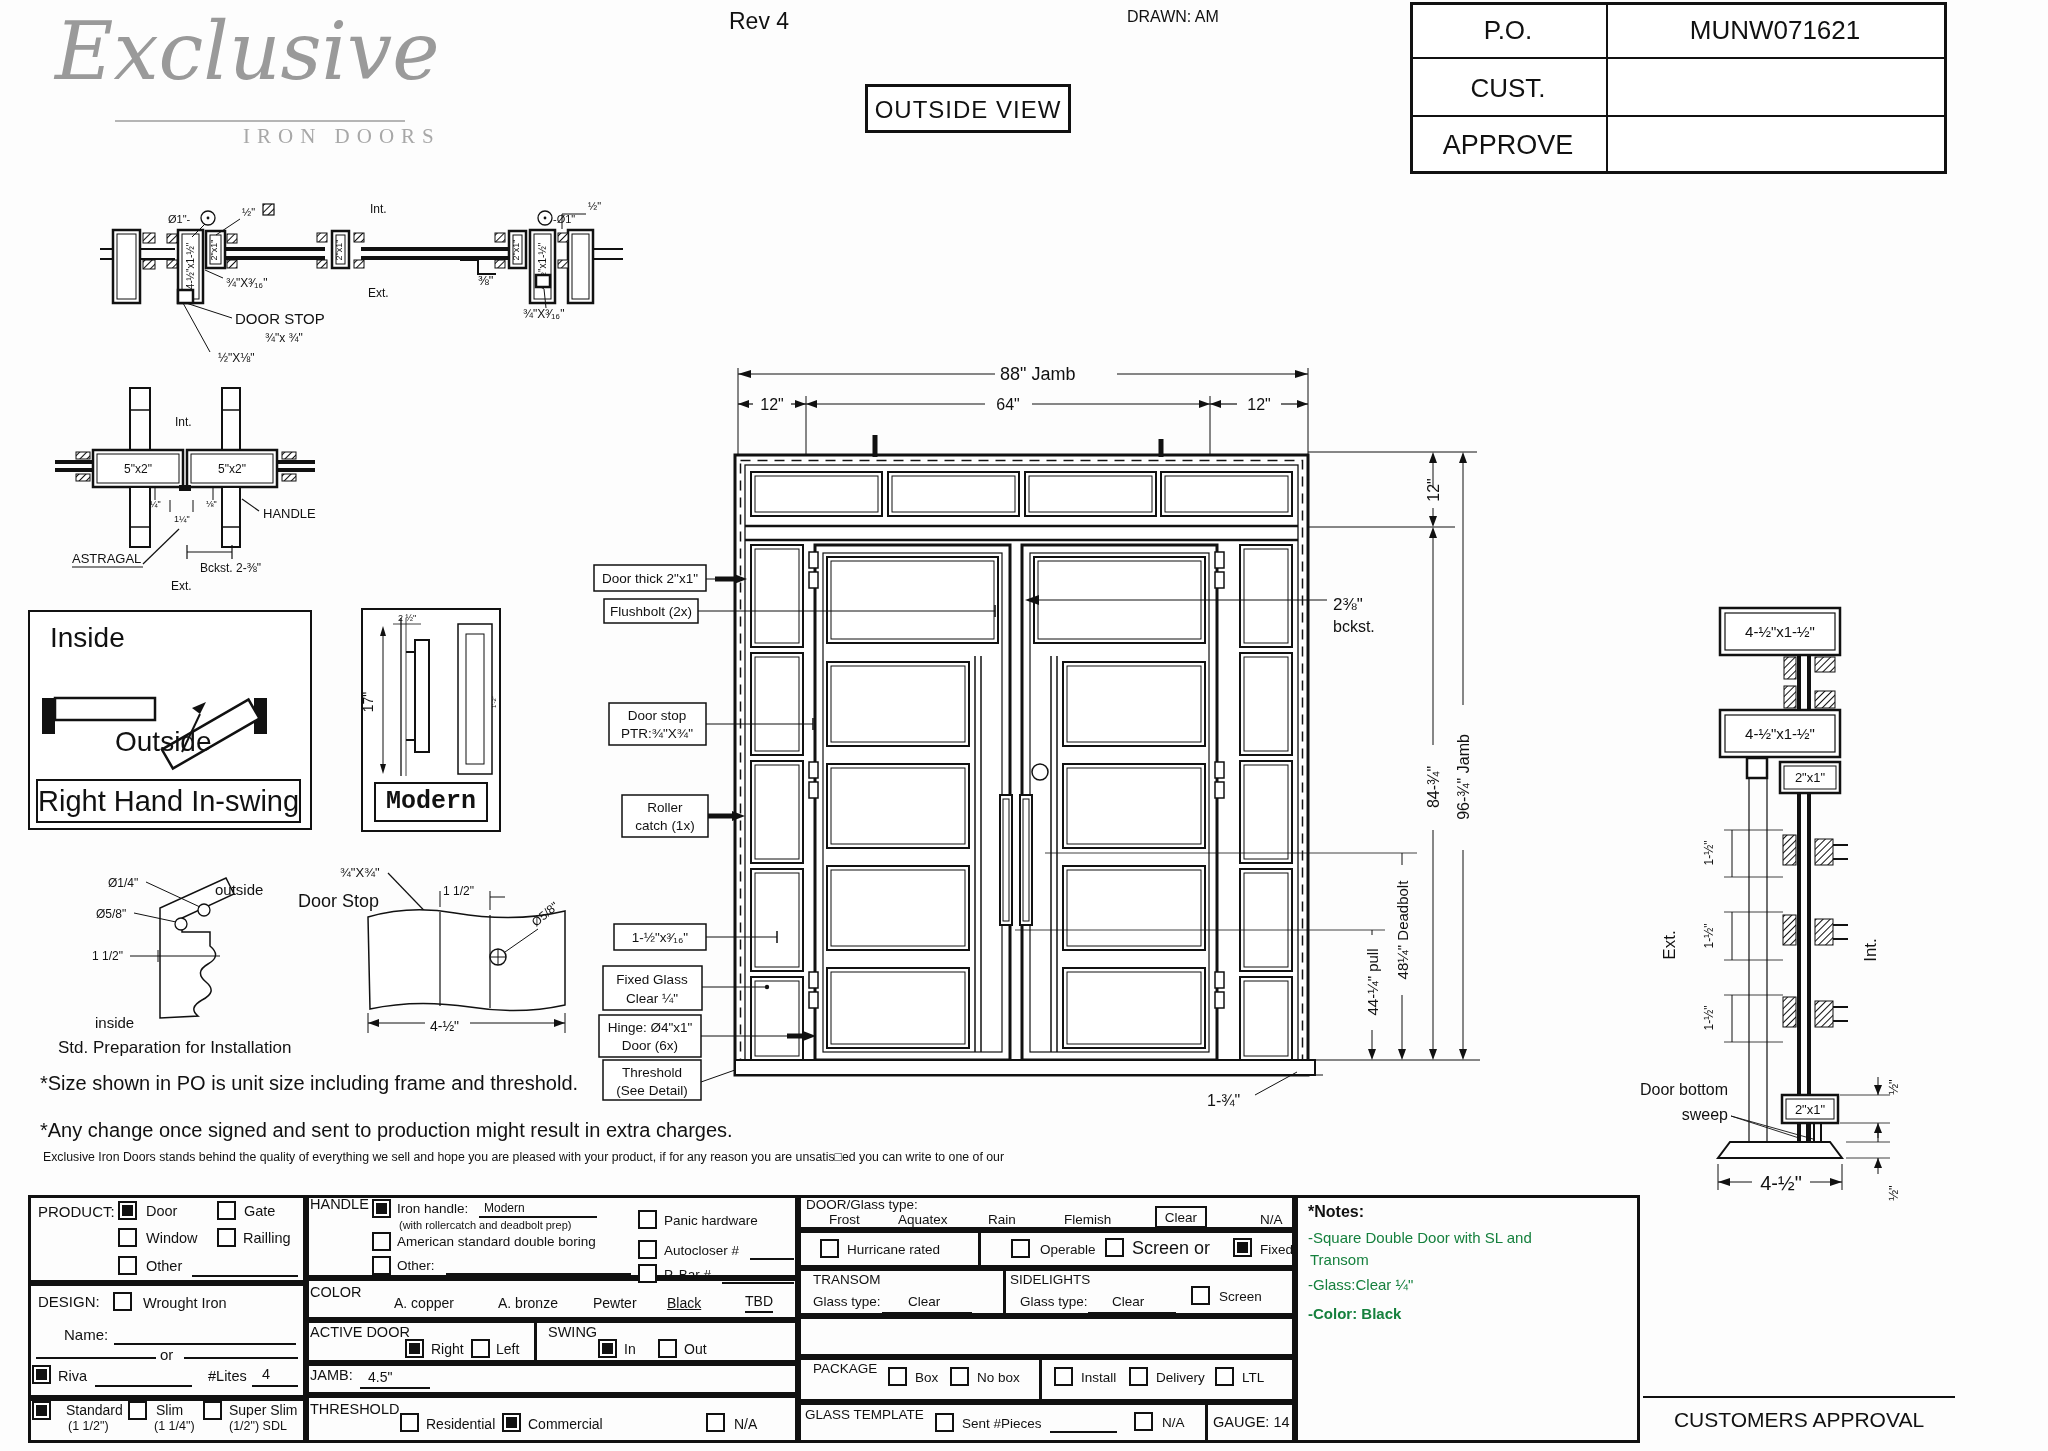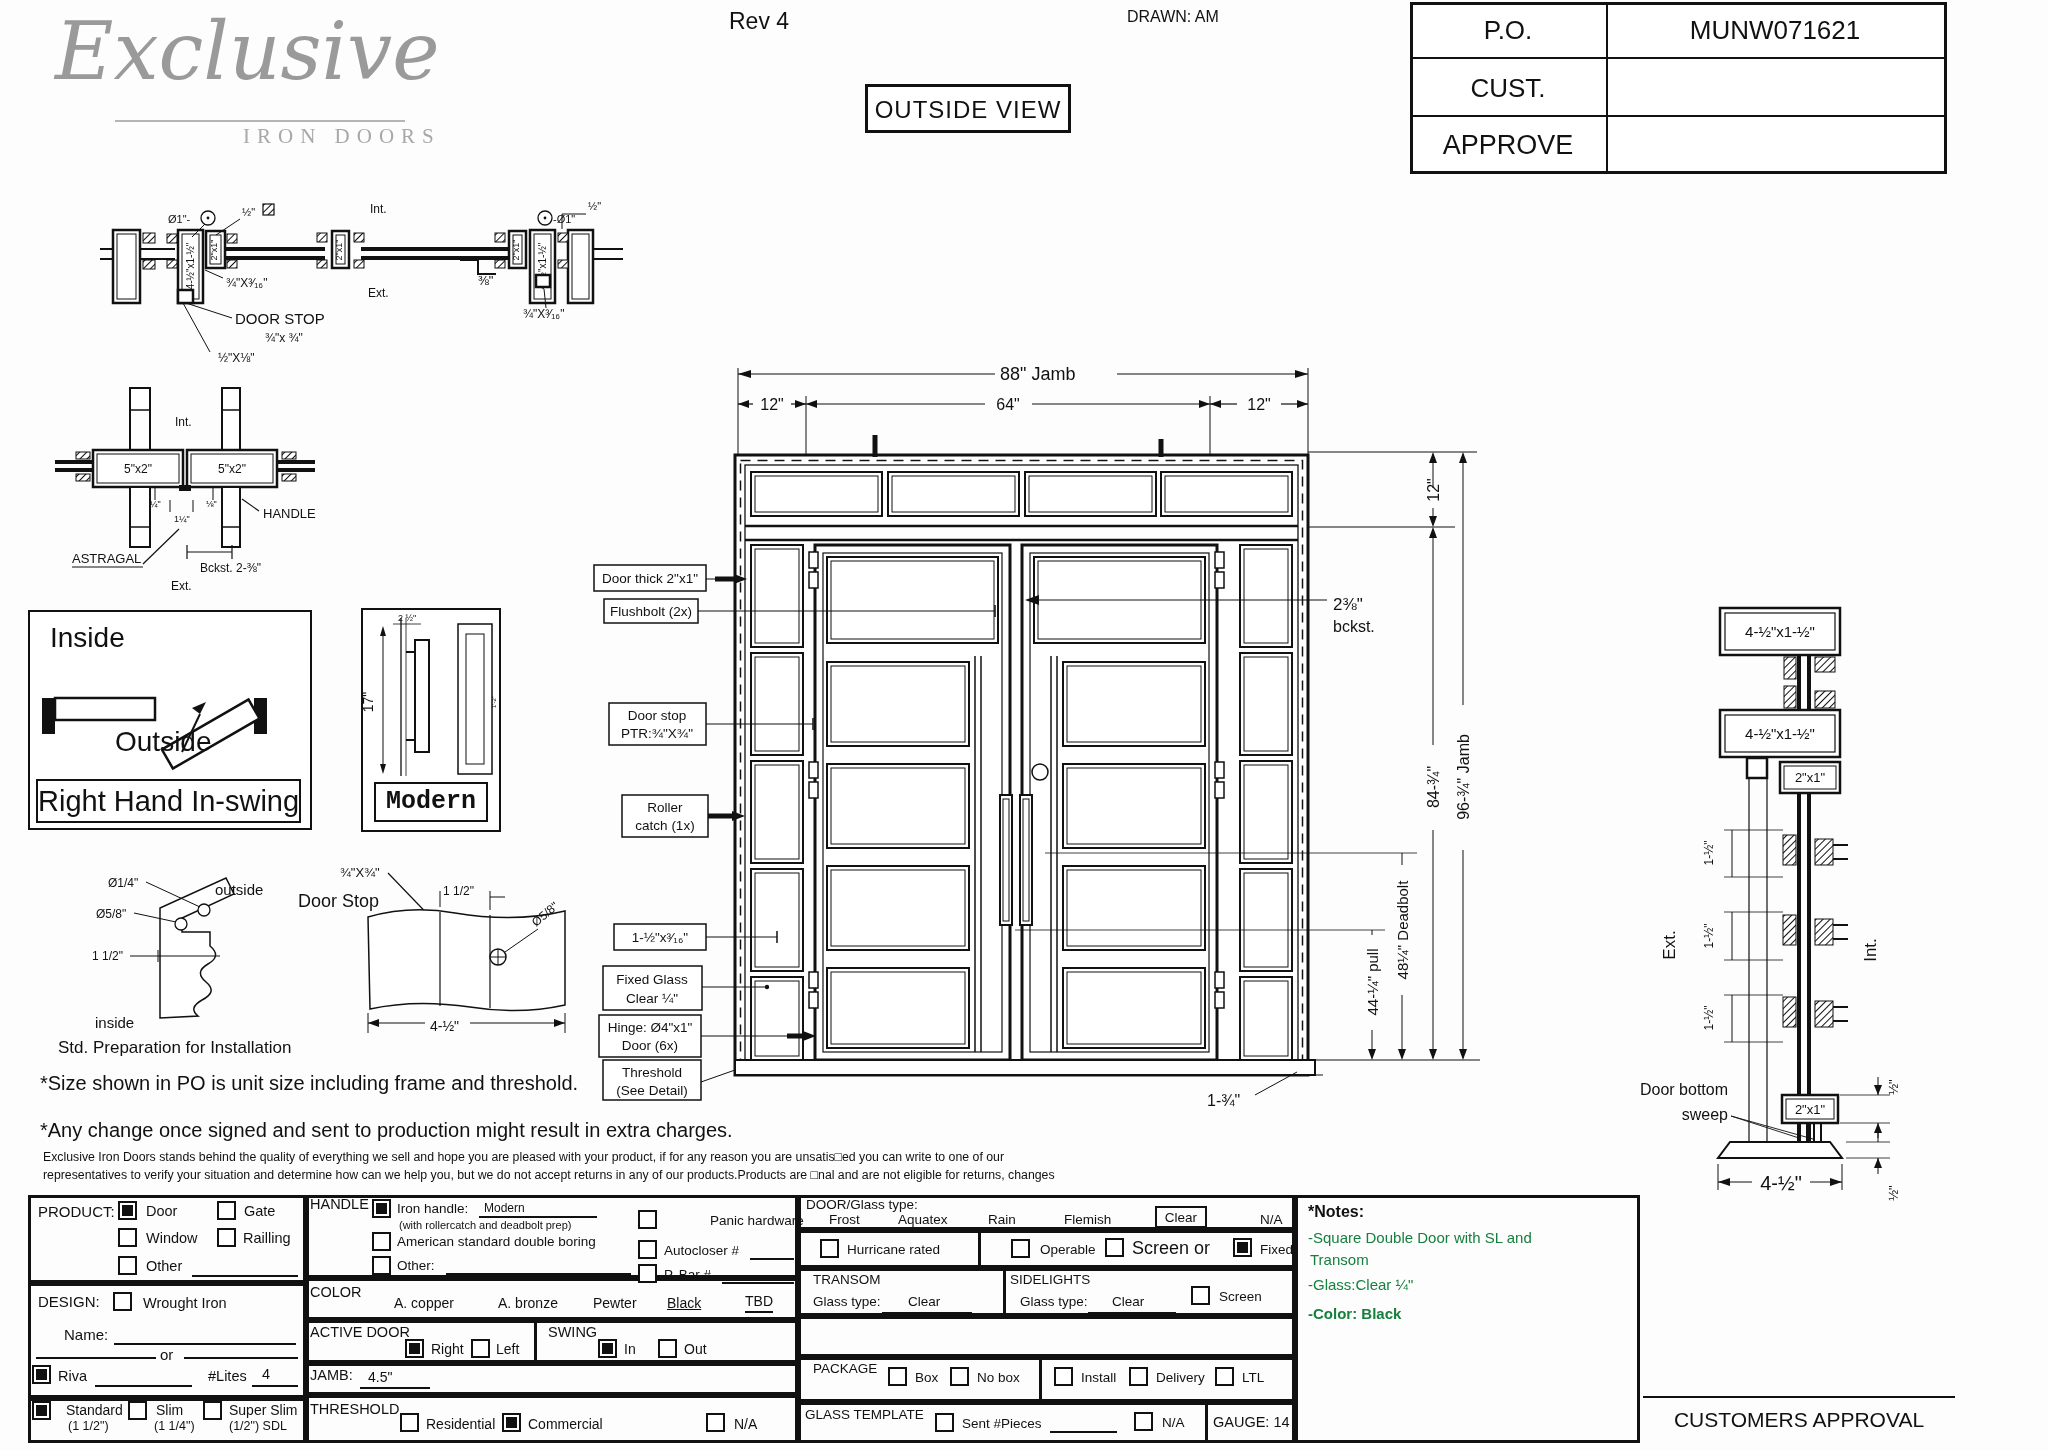--- a/index.html
+++ b/index.html
@@ -254,21 +254,20 @@
     <line x1="78" y1="158" x2="78" y2="178" stroke="#111" stroke-width="1"></line>
     <line x1="275" y1="158" x2="275" y2="178" stroke="#111" stroke-width="1"></line>
     <polygon points="78,168 89,164 89,172" fill="#111"></polygon>
     <polygon points="275,168 264,164 264,172" fill="#111"></polygon>
     <text x="140" y="176" font-size="14">4-½"</text>
   </svg>
 
   <div class="t" style="left:40px;top:1072px;font-size:20px;">*Size shown in PO is unit size including frame and threshold.</div>
   <div class="t" style="left:40px;top:1119px;font-size:20px;">*Any change once signed and sent to production might result in extra charges.</div>
   <div class="t" style="left:43px;top:1150px;font-size:12.3px;text-align:center;">Exclusive Iron Doors stands behind the quality of everything we sell and hope you are pleased with your product, if for any reason you are unsatis□ed you can write to one of our</div>
-  <div class="t" style="left:43px;top:1168px;font-size:12.3px;">representatives to verify your situation and determine how can we help you, but we do not accept returns in any of our products.Products are □nal and are not eligible for returns, changes</div>
 
   <svg style="left:555px;top:360px;" width="935" height="755" viewBox="0 0 935 755">
 
     <line x1="183" y1="8" x2="183" y2="95" stroke="#111" stroke-width="1"></line>
     <line x1="753" y1="8" x2="753" y2="95" stroke="#111" stroke-width="1"></line>
     <line x1="251" y1="36" x2="251" y2="95" stroke="#111" stroke-width="1"></line>
     <line x1="655" y1="36" x2="655" y2="95" stroke="#111" stroke-width="1"></line>
 
     <line x1="183" y1="14" x2="440" y2="14" stroke="#111" stroke-width="1.2"></line>
     <line x1="562" y1="14" x2="753" y2="14" stroke="#111" stroke-width="1.2"></line>
@@ -629,21 +628,21 @@
   <div class="t" style="left:397px;top:1201px;font-size:13.5px;">Iron handle:</div>
   <div class="t" style="left:484px;top:1202px;font-size:12px;">Modern</div>
   <div class="ul" style="left:479px;top:1215px;width:118px;"></div>
   <div class="t" style="left:399px;top:1219px;font-size:11px;">(with rollercatch and deadbolt prep)</div>
   <span class="cb" style="left:372px;top:1232px;"></span>
   <div class="t" style="left:397px;top:1234px;font-size:13.5px;">American standard double boring</div>
   <span class="cb" style="left:372px;top:1256px;"></span>
   <div class="t" style="left:397px;top:1258px;font-size:13.5px;">Other:</div>
   <div class="ul" style="left:446px;top:1272px;width:185px;"></div>
   <span class="cb" style="left:638px;top:1210px;"></span>
-  <div class="t" style="left:664px;top:1213px;font-size:13.5px;margin-left:46px;">Panic hardware</div>
+  <div class="t" style="left:664px;top:1213px;font-size:13.5px;">Panic hardware</div>
   <span class="cb" style="left:638px;top:1240px;"></span>
   <div class="t" style="left:664px;top:1243px;font-size:13.5px;">Autocloser #</div>
   <div class="ul" style="left:750px;top:1257px;width:44px;"></div>
   <span class="cb" style="left:638px;top:1264px;"></span>
   <div class="t" style="left:664px;top:1267px;font-size:13.5px;">P. Bar #</div>
   <div class="ul" style="left:722px;top:1281px;width:72px;"></div>
 
   <div class="t" style="left:310px;top:1284px;font-size:14.5px;">COLOR</div>
   <div class="t" style="left:394px;top:1295px;font-size:14px;">A. copper</div>
   <div class="t" style="left:498px;top:1295px;font-size:14px;">A. bronze</div>

